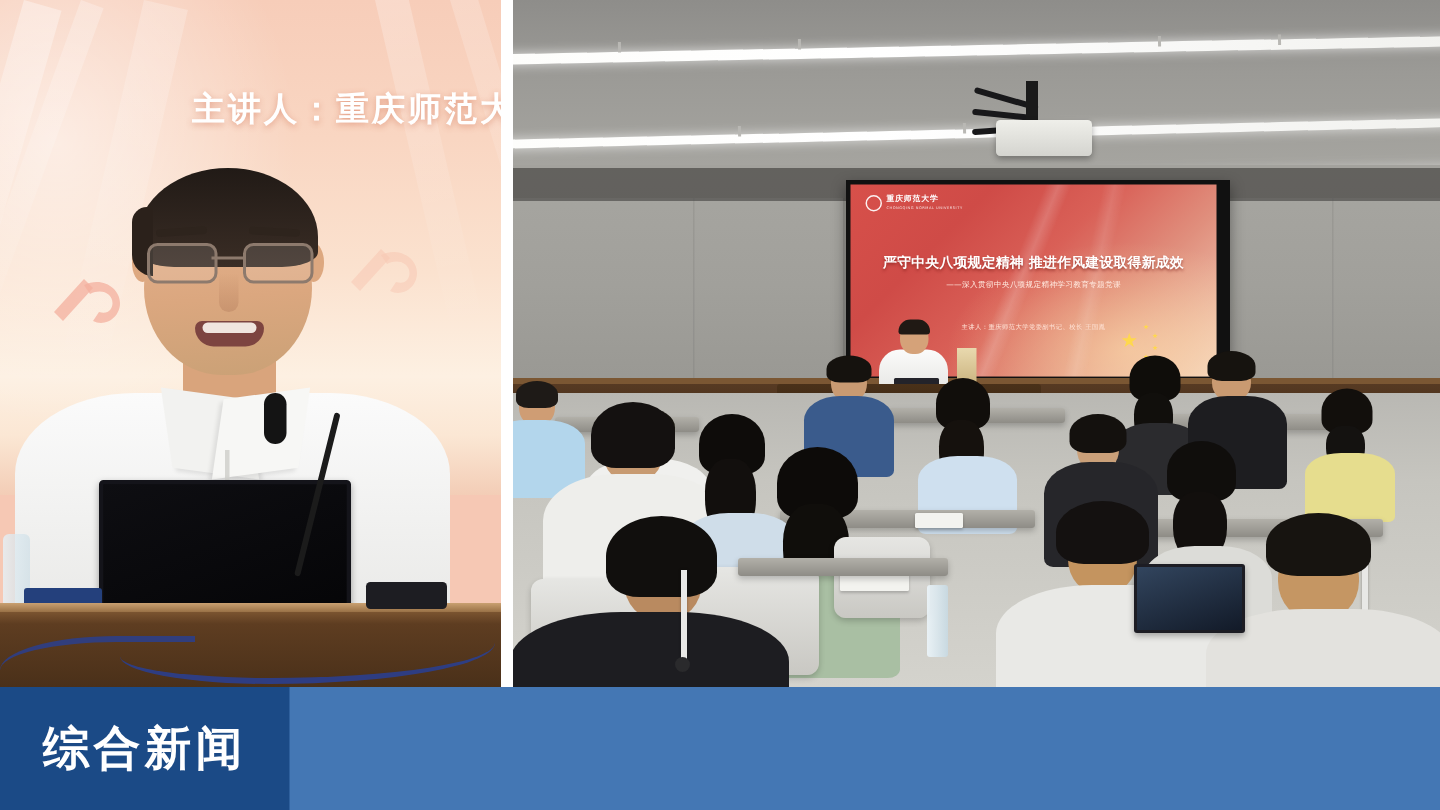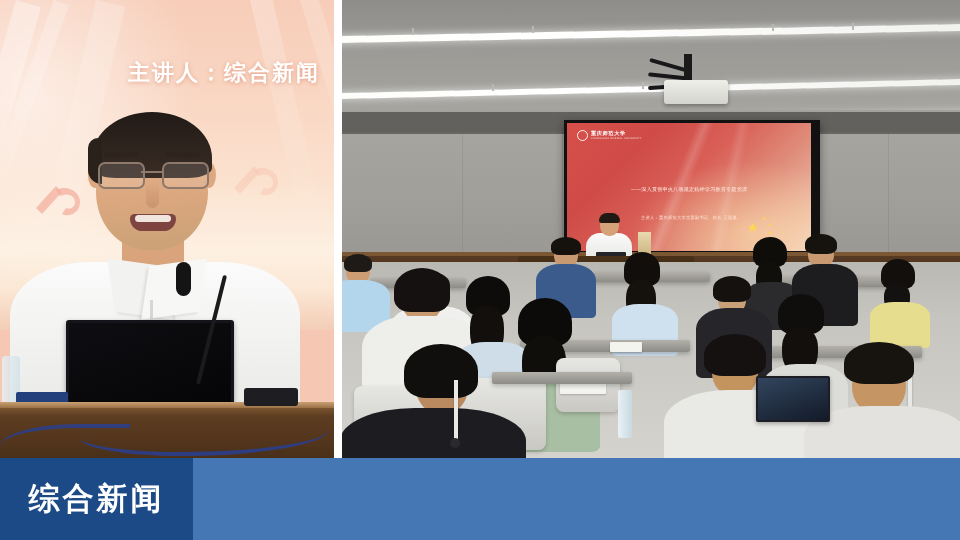--- a/index.html
+++ b/index.html
@@ -208,21 +208,21 @@
 
       <svg class="emblem" viewBox="0 0 80 72">
         <path d="M14 40 L34 18 L40 24 L20 46 Z" fill="#e8664f" opacity=".75"></path>
         <path d="M34 22 C46 16 58 24 58 34 C58 44 48 50 40 46 L44 40 C50 42 53 38 53 34 C53 28 46 24 38 28 Z" fill="#e8664f" opacity=".75"></path>
       </svg>
       <svg class="emblem2" viewBox="0 0 74 70">
         <path d="M12 38 L32 16 L38 22 L18 44 Z" fill="#f0917a" opacity=".6"></path>
         <path d="M32 20 C44 14 56 22 56 32 C56 42 46 48 38 44 L42 38 C48 40 51 36 51 32 C51 26 44 22 36 26 Z" fill="#f0917a" opacity=".6"></path>
       </svg>
 
-      <div class="pl-title">主讲人：综合新闻</div>
+      <div class="pl-title">主讲人：重庆师范大</div>
 
       <div class="sp-body"></div>
       <div class="sp-neck"></div>
       <div class="collar-l"></div>
       <div class="collar-r"></div>
       <div class="placket"></div>
       <div class="pocket"></div>
       <div class="sp-ear-l"></div>
       <div class="sp-ear-r"></div>
       <div class="sp-head"></div>
@@ -284,20 +284,21 @@
       <div class="screen-frame"></div>
       <div class="slide">
         <div class="slide-rays"></div>
         <div class="slide-logo">
           <div class="slide-logo-mark"></div>
           <div>
             <div class="slide-logo-cn">重庆师范大学</div>
             <div class="slide-logo-en">CHONGQING NORMAL UNIVERSITY</div>
           </div>
         </div>
+        <div class="slide-title">严守中央八项规定精神 推进作风建设取得新成效</div>
         <div class="slide-sub">——深入贯彻中央八项规定精神学习教育专题党课</div>
         <div class="slide-by">主讲人：重庆师范大学党委副书记、校长 王国胤</div>
         <div class="slide-flag">
           <span class="star big">★</span>
           <span class="star s1">★</span>
           <span class="star s2">★</span>
           <span class="star s3">★</span>
           <span class="star s4">★</span>
         </div>
       </div>

